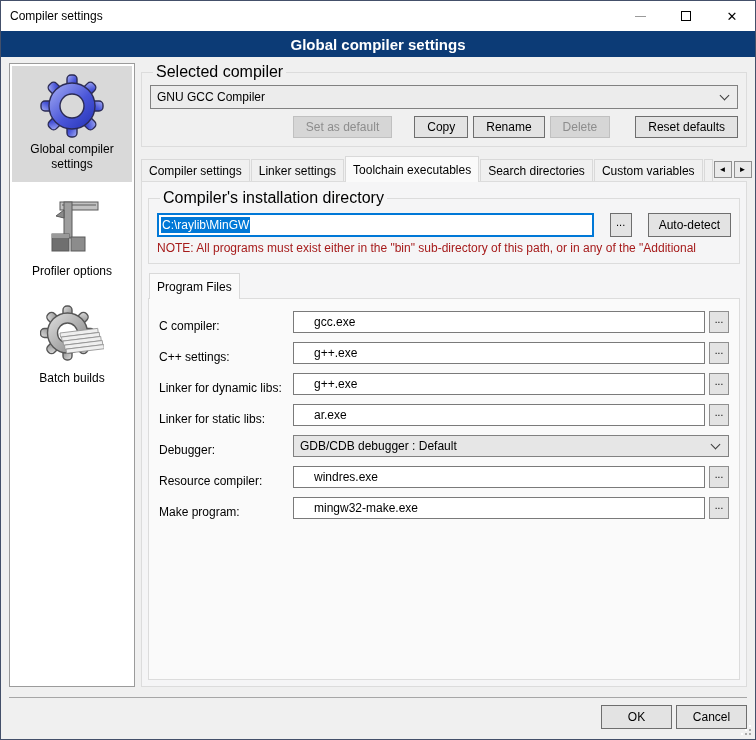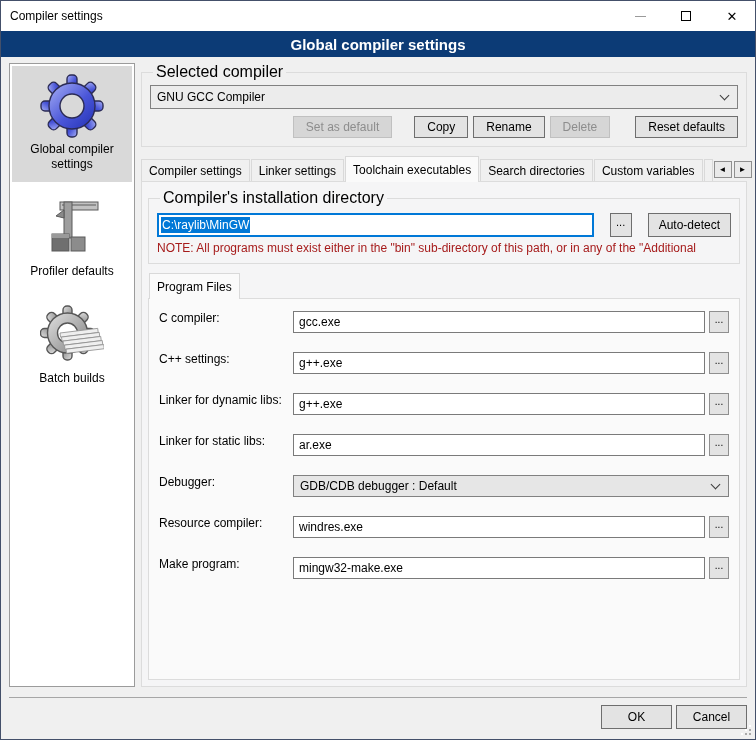--- a/index.html
+++ b/index.html
@@ -100,25 +100,25 @@
   }
   .autodetect { height:24px; padding:0 10px; }
   .note { font-size:12px; color:#a61b1b; margin-top:4px; white-space:nowrap; overflow:hidden; }
 
   .inner-strip { margin-top:9px; padding-left:1px;gap:20px; }
   .innerpage {
     flex:1; border:1px solid #dcdcdc; background:#fafafa;
     padding:12px 10px 10px 10px; min-height:0;
   }
 
-  .frow { display:flex; align-items:flex-start; margin-bottom:19px; }
+  .frow { display:flex; align-items:flex-end; margin-bottom:9px; }
   .frow .flabel { width:134px; font-size:12px; color:#000; flex:0 0 134px; }
   .field {
     flex:1; height:22px; border:1px solid #7a7a7a; background:#fff;
-    font-size:12px; padding:0 5px; font-family:"Liberation Sans",sans-serif; color:#000; min-width:0;
+    font-size:12px; padding:0 20px; font-family:"Liberation Sans",sans-serif; color:#000; min-width:0;
   }
   .browse { width:20px; height:22px; margin-left:4px; background:#e3e3e3; border:1px solid #8f8f8f; font-size:10px; line-height:1; padding:0 0 5px 0; cursor:pointer; }
   .selcombo { flex:1; height:22px; background:#e6e6e6; border:1px solid #818181;gap:36px; }
   .selcombo .val { padding-left:0; }
 
   
   .footer {
     flex:0 0 42px; margin:0 8px; border-top:1px solid #a6a6a6;
     display:flex; align-items:center; justify-content:flex-end; gap:4px; padding:0 0 4px 0;
   }
@@ -183,21 +183,21 @@
           <g stroke="#5a5a5a" stroke-width="1">
             <rect x="20" y="6" width="38" height="8" fill="#c2c2c2"></rect>
             <rect x="22" y="8" width="34" height="2" fill="#8f8f8f" stroke="none"></rect>
             <rect x="24" y="6" width="8" height="36" fill="#9e9e9e"></rect>
             <polygon points="24,14 16,20 24,22" fill="#8a8a8a"></polygon>
             <rect x="12" y="38" width="17" height="17" fill="#6f6f6f"></rect>
             <rect x="12" y="38" width="17" height="4" fill="#9a9a9a" stroke="none"></rect>
             <rect x="31" y="41" width="14" height="14" fill="#8c8c8c"></rect>
           </g>
         </svg>
-        <div class="lbl">Profiler defaults</div>
+        <div class="lbl">Profiler options</div>
       </div>
 
       <div class="side-item">
         <svg class="icn" viewBox="0 0 64 64">
           <defs>
             <linearGradient id="gg1" x1="0" y1="0" x2="1" y2="1">
               <stop offset="0" stop-color="#e0e0e0"></stop>
                 <stop offset="1" stop-color="#808080"></stop>
             </linearGradient>
           </defs>

